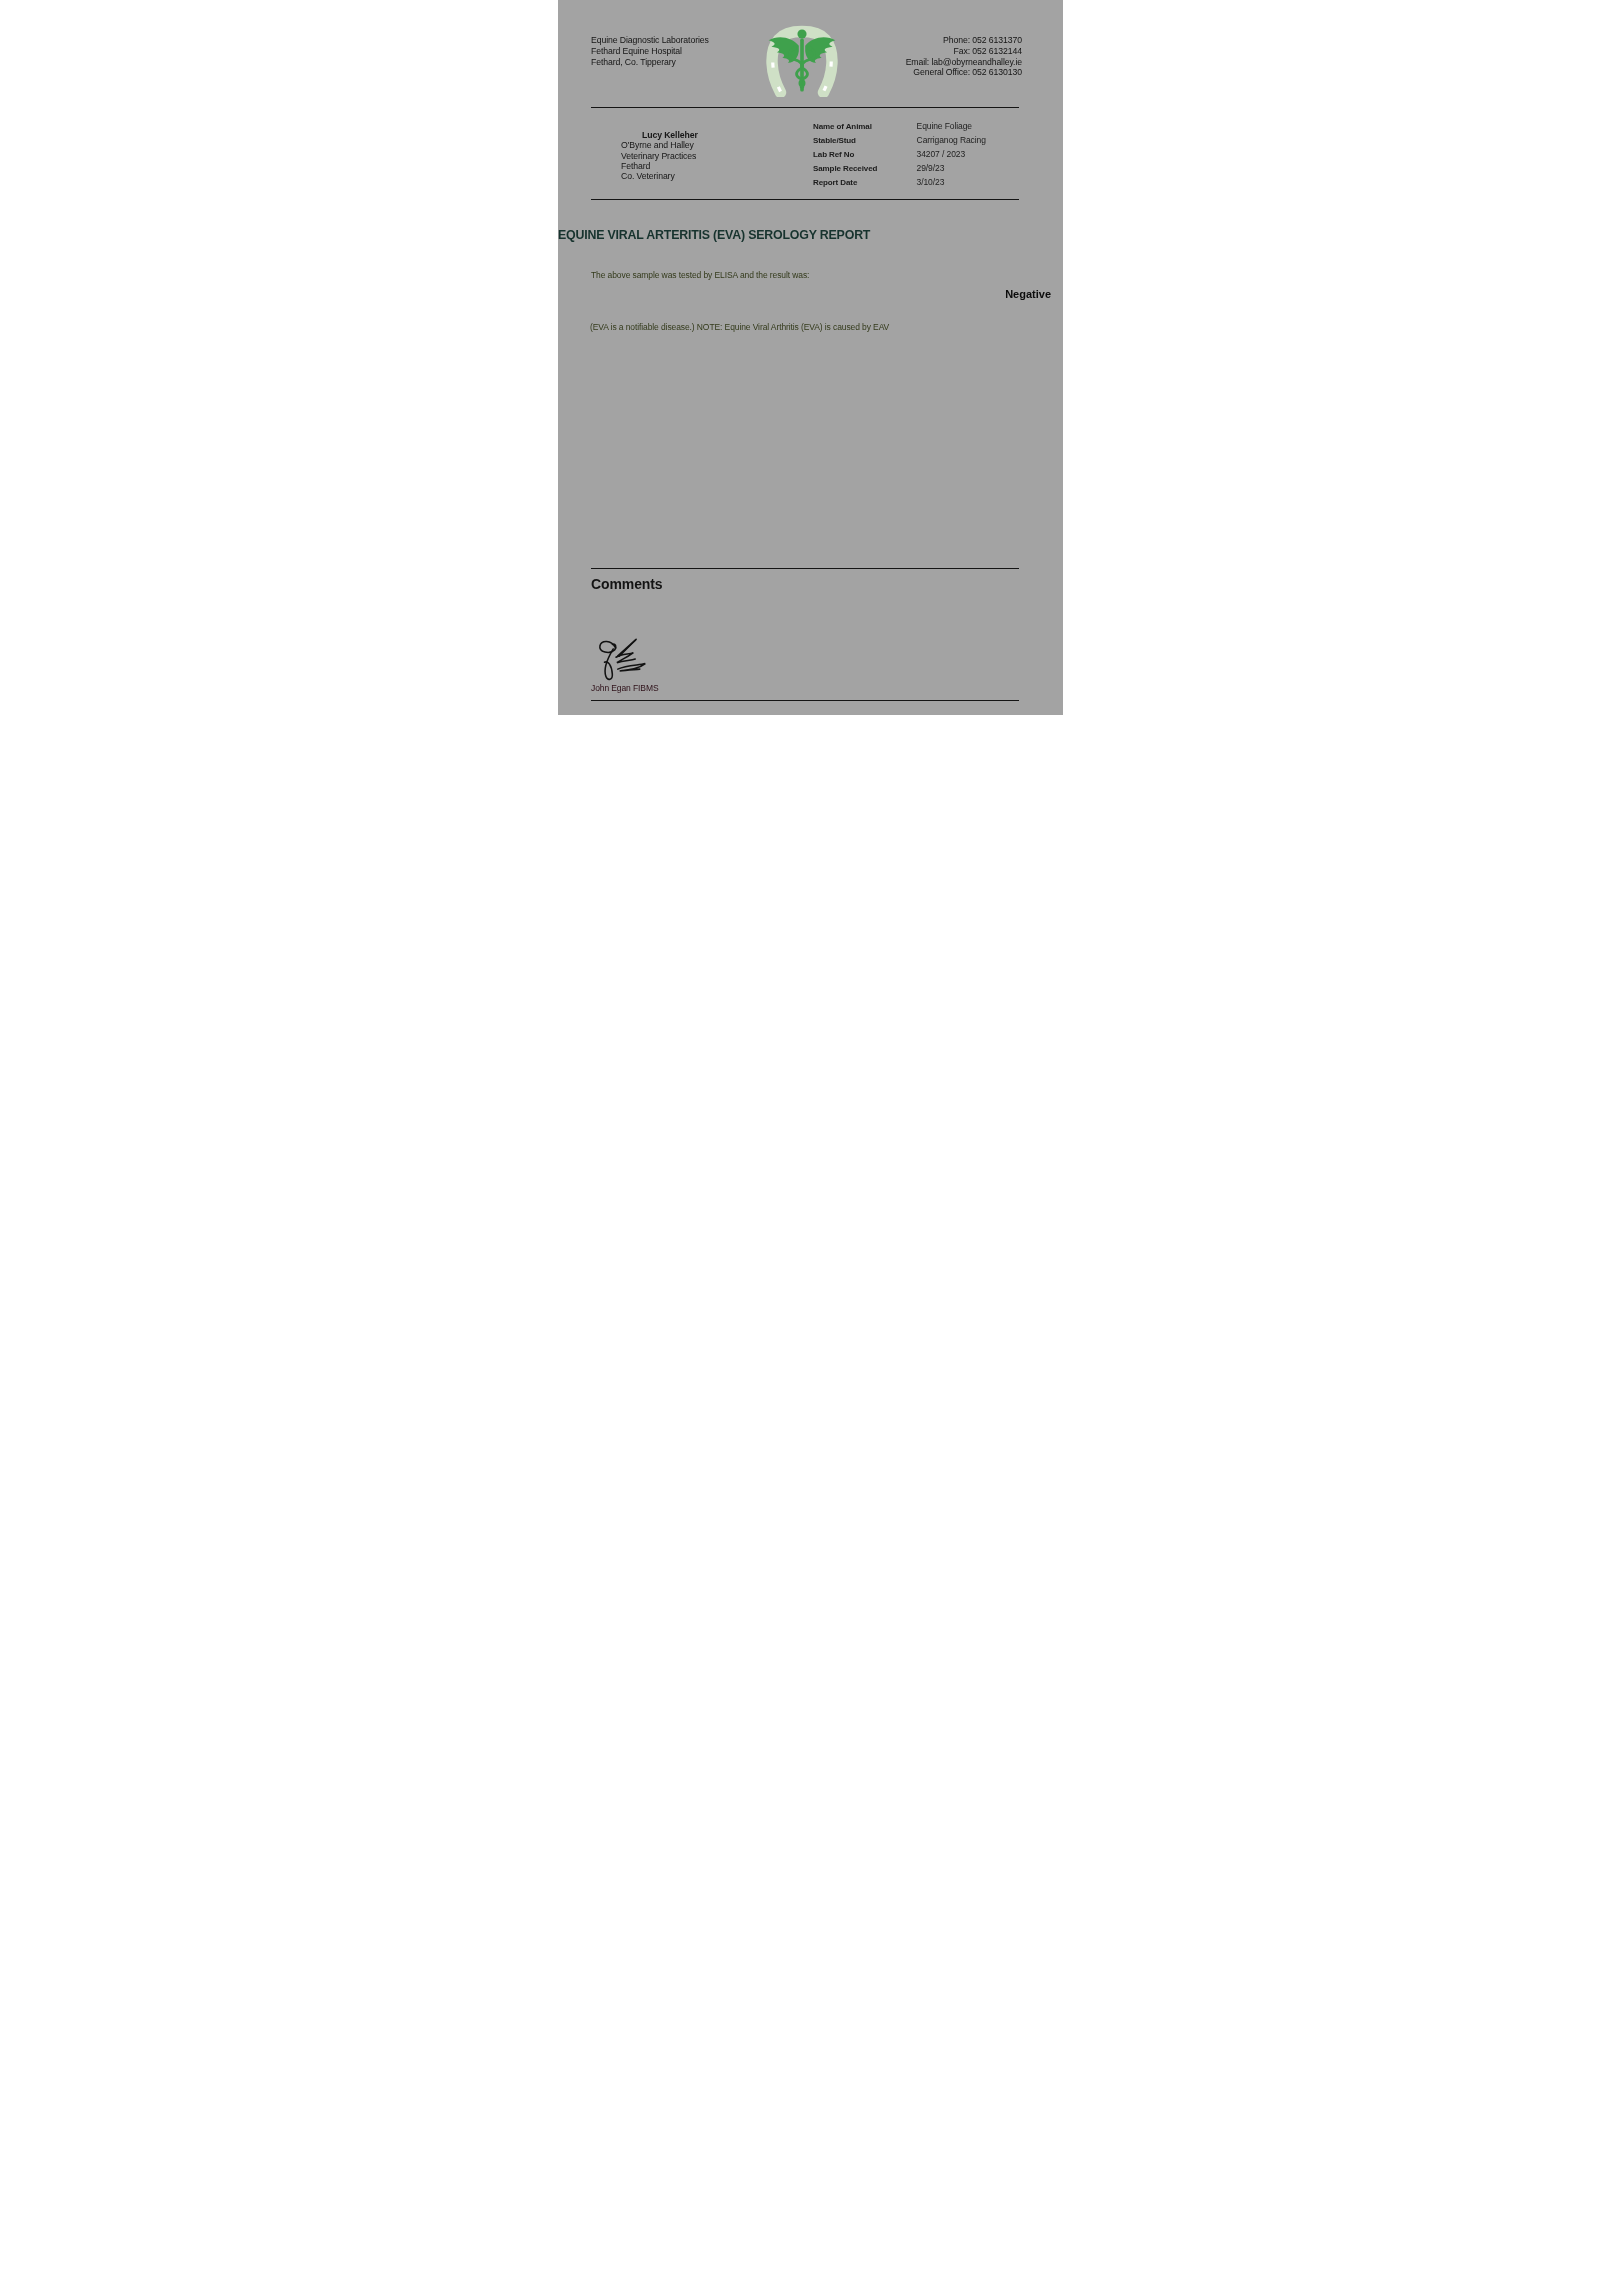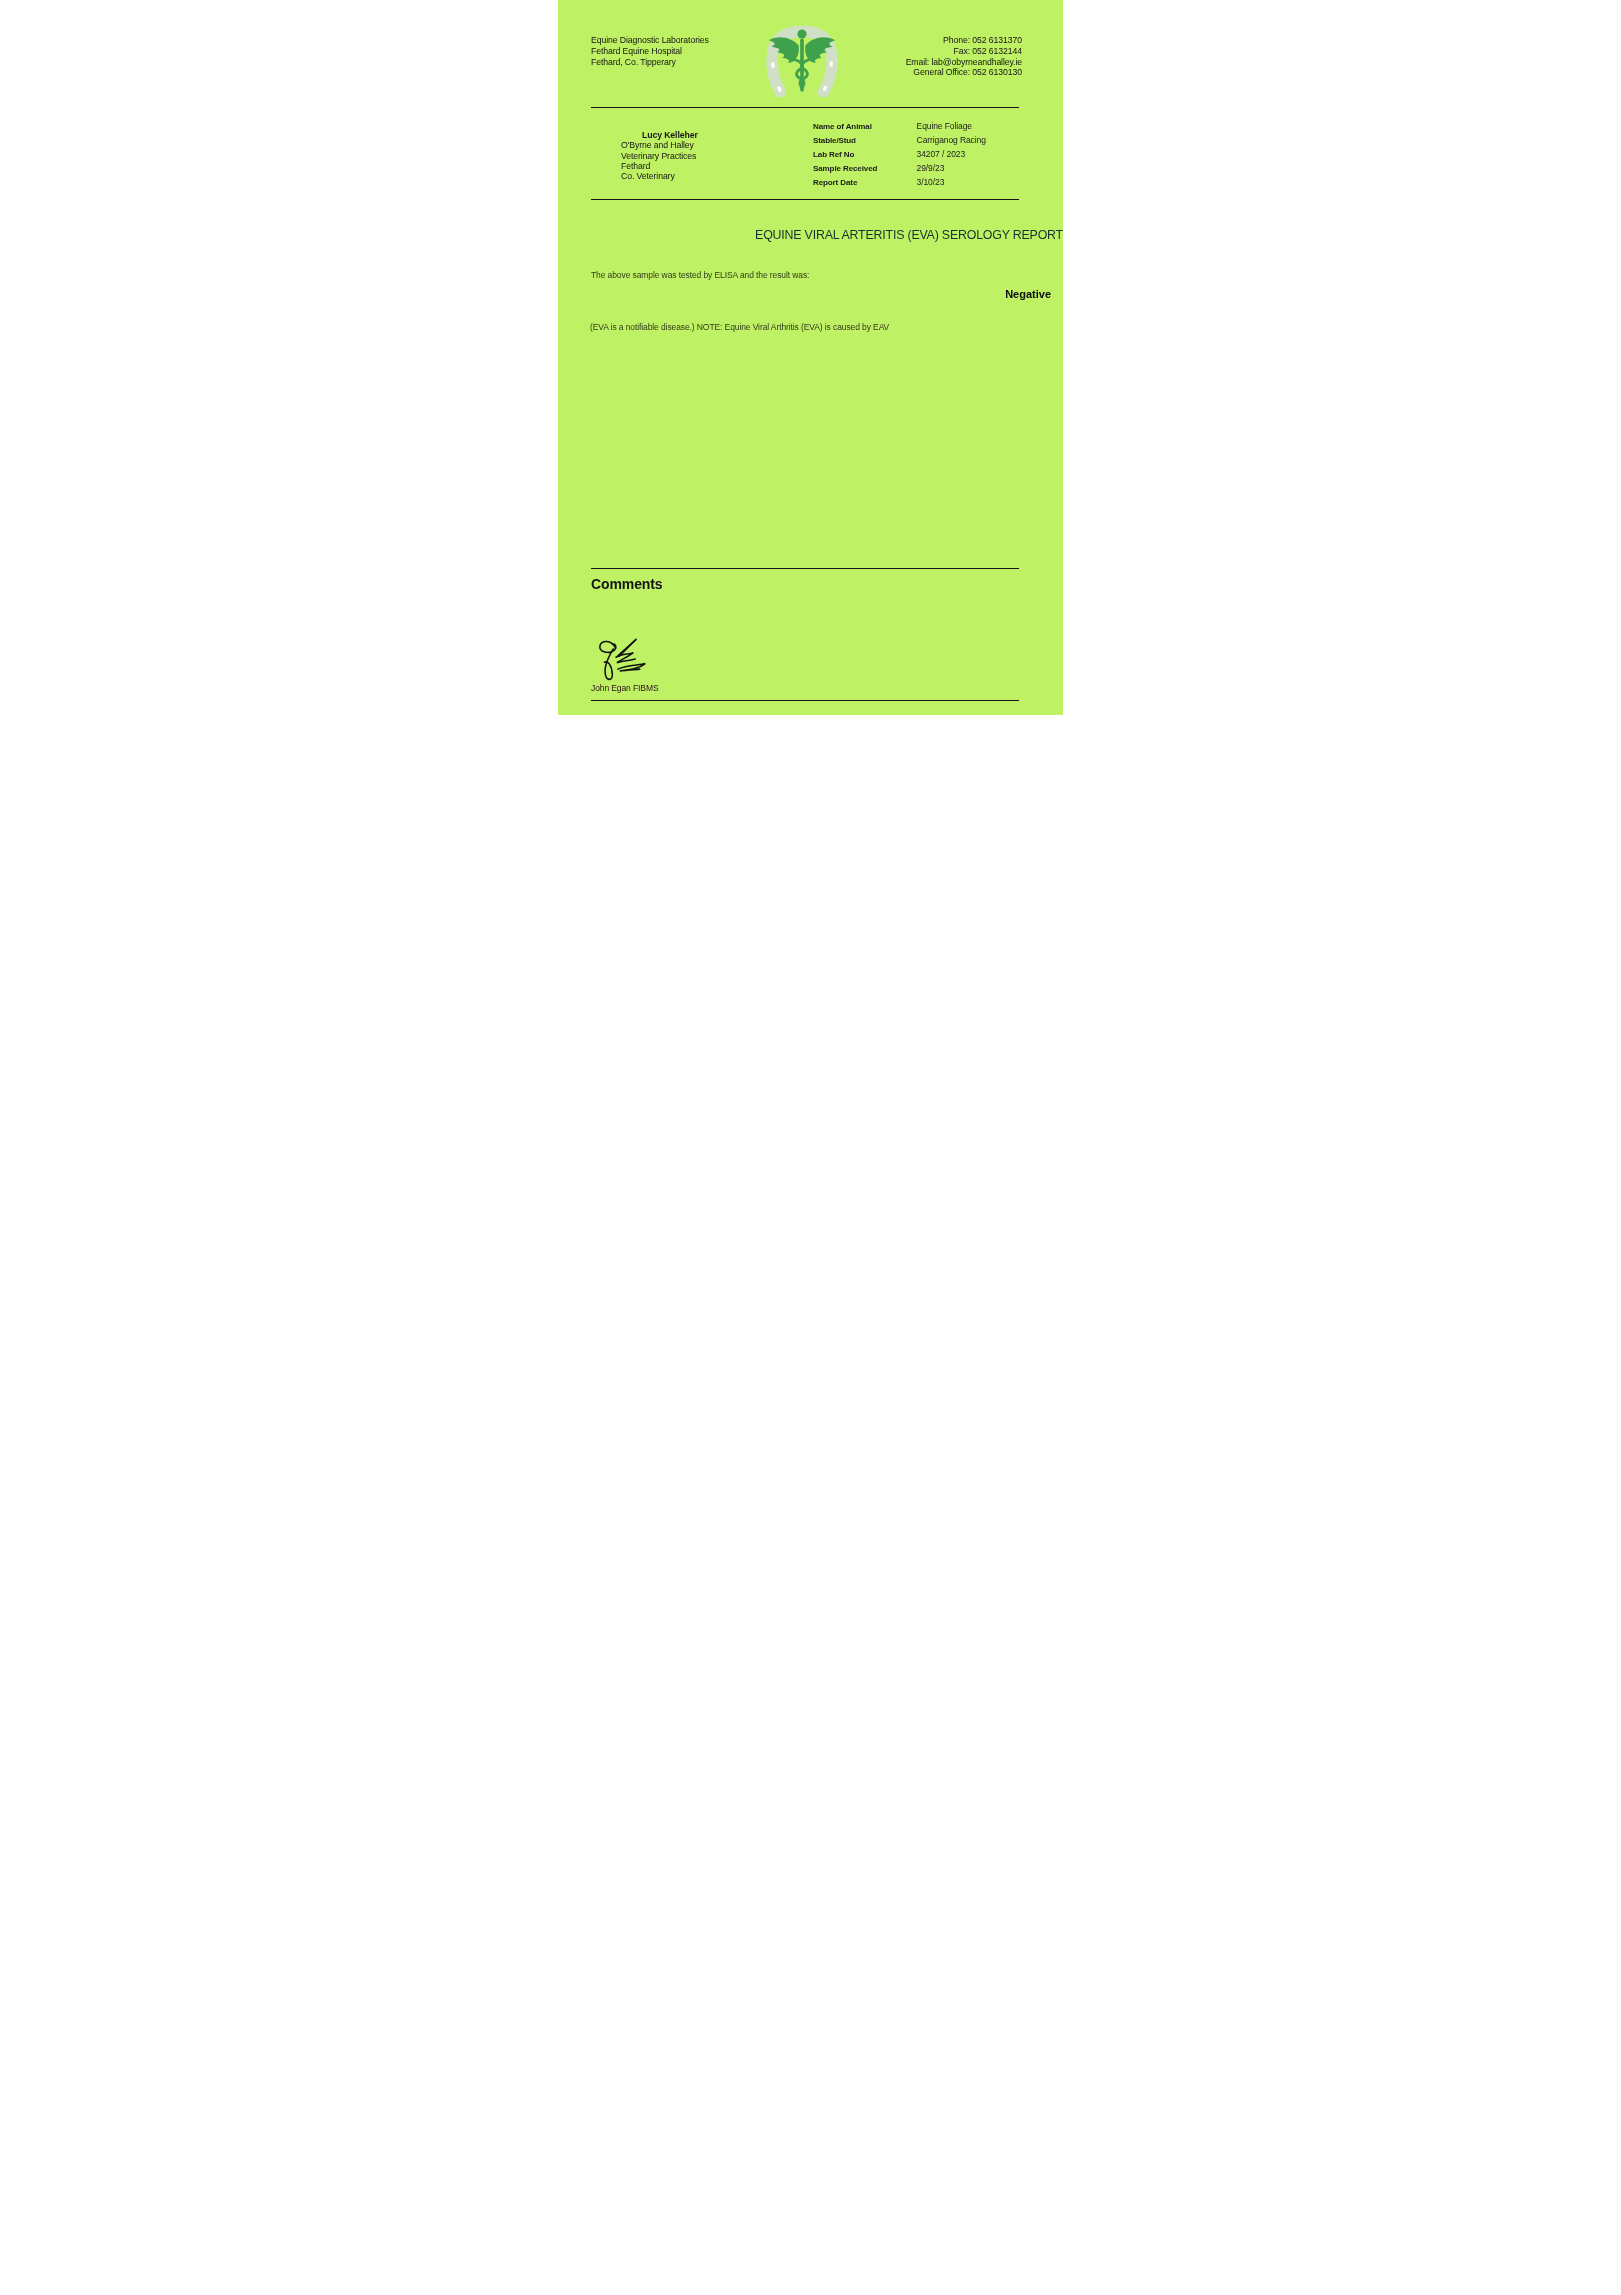--- a/index.html
+++ b/index.html
@@ -1,21 +1,21 @@
 <!DOCTYPE html>
 <html style="font-size:7.3px"><head>
 <meta charset="utf-8">
 <style>
   html,body{margin:0;padding:0;background:#ffffff;}
   .page{
     position:relative;
     width:505px;
     height:715px;
     margin:0 auto;
-    background:#bef264;
+    background:#a3a3a3;
     font-family:"Liberation Sans", sans-serif;
     color:#1a1a1a;
     overflow:hidden;
   }
   .addr{
     position:absolute; left:33px; top:35px;
     font-size:8.7px; line-height:10.8px; letter-spacing:-0.1px; color:#151515;
   }
   .contact{
     position:absolute; right:41px; top:35px; text-align:right;
@@ -35,22 +35,22 @@
   .details{ position:absolute; left:255px; top:122px; width:207px; }
   .drow{ display:flex; align-items:baseline; margin-bottom:4.4px; }
   .dlabel{
     flex:0 0 99px; text-align:left; font-weight:bold;
     font-size:8px; line-height:9.6px; letter-spacing:-0.1px; color:#1c1c1c;
   }
   .dvalue{
     margin-left:4.6px; font-size:8.5px; line-height:9.6px; letter-spacing:-0.1px; color:#222222;
   }
   .report-title{
-    position:absolute; left:0; right:0; top:228px; text-align:right;
-    font-size:12.4px; font-weight:normal; letter-spacing:-0.2px; color:#17332e;
+    position:absolute; left:0; right:0; top:228px; text-align:left;
+    font-size:12.4px; font-weight:bold; letter-spacing:-0.2px; color:#17332e;
   }
   .intro{
     position:absolute; left:33px; top:270px;
     font-size:8.5px; letter-spacing:-0.1px; color:#333a1b;
   }
   .result{
     position:absolute; left:0; right:12px; top:288px; text-align:right;
     font-size:11px; font-weight:bold; color:#0d0d0d;
   }
   .note{

